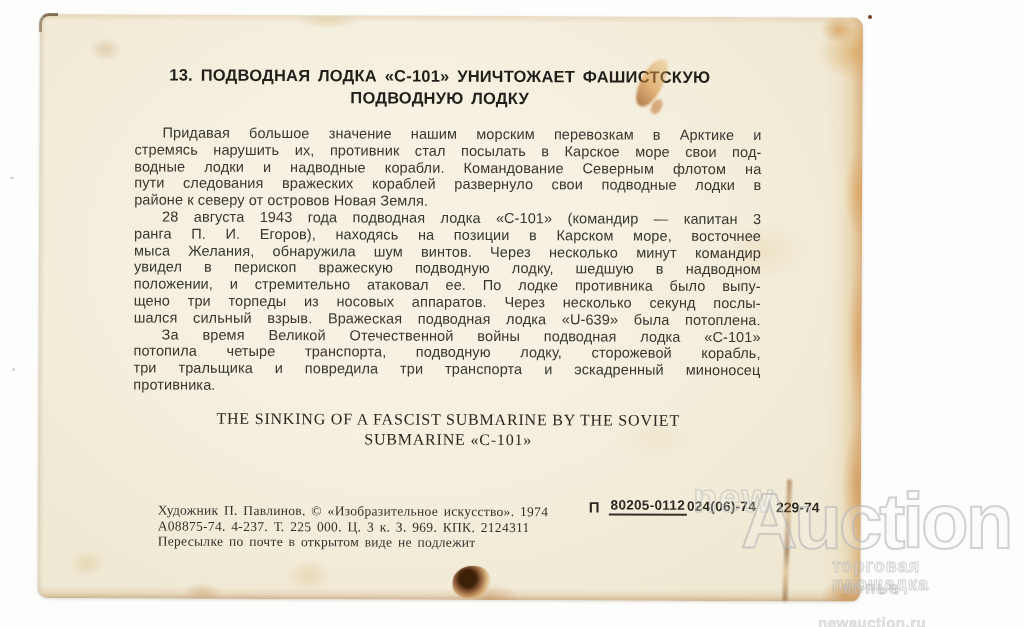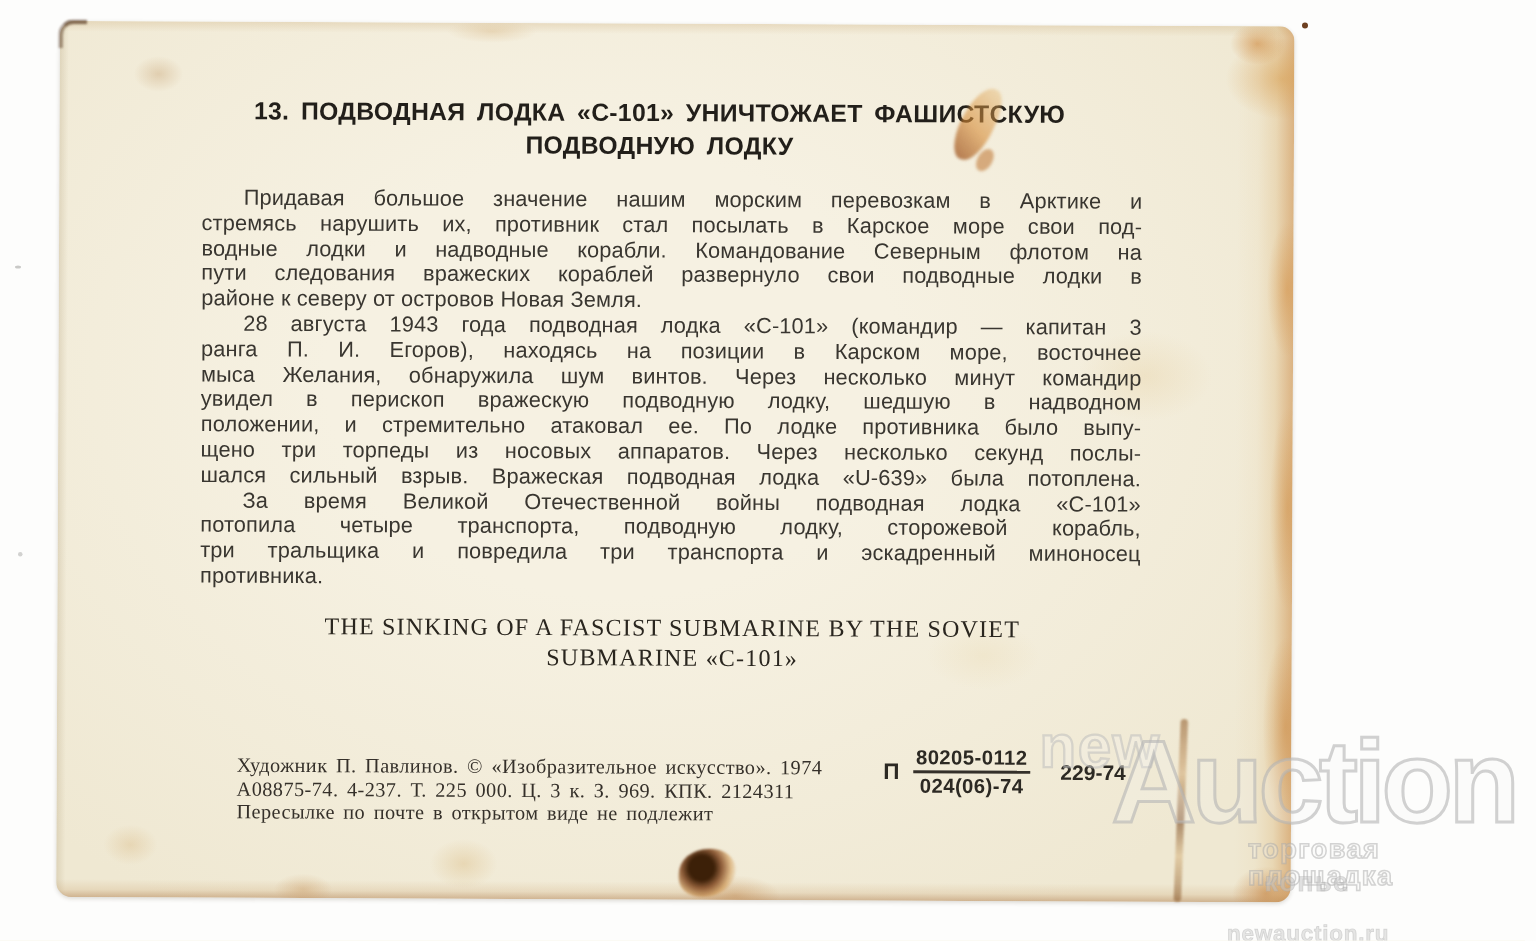--- a/index.html
+++ b/index.html
@@ -46,21 +46,21 @@
   .jline.indent{padding-left:28px;}
   .title-en{position:absolute;left:0;top:394px;width:820px;text-align:center;
     font-family:"Liberation Serif",serif;font-size:16px;line-height:19.5px;
     color:#2a261f;letter-spacing:.8px;}
   .imprint{position:absolute;left:120px;top:488px;
     font-family:"Liberation Serif",serif;font-size:13.5px;line-height:15.5px;
     color:#35302a;letter-spacing:.3px;word-spacing:2px;white-space:nowrap;}
   .index{position:absolute;left:551px;top:481px;display:flex;align-items:center;
     color:#2c2923;font-weight:bold;}
   .index .letter{font-size:15px;margin-right:9px;}
-  .index .frac{display:flex;flex-direction:column;align-items:center;
+  .index .frac{display:flex;flex-direction:row;
     font-size:13.5px;line-height:15px;letter-spacing:.3px;}
   .index .num{border-bottom:2px solid #34302a;padding:0 2px 1px 2px;}
   .index .den{padding-top:1px;}
   .index .suffix{font-size:14px;margin-left:20px;}
 
   
   .title-stain{position:absolute;left:601px;top:40px;width:22px;height:52px;
     background:linear-gradient(25deg, rgba(150,75,25,.75), rgba(214,140,55,.6) 45%, rgba(230,185,110,.35));
     border-radius:60% 40% 55% 45%;transform:rotate(24deg);filter:blur(1.2px);}
   .title-stain2{position:absolute;left:612px;top:82px;width:10px;height:16px;

